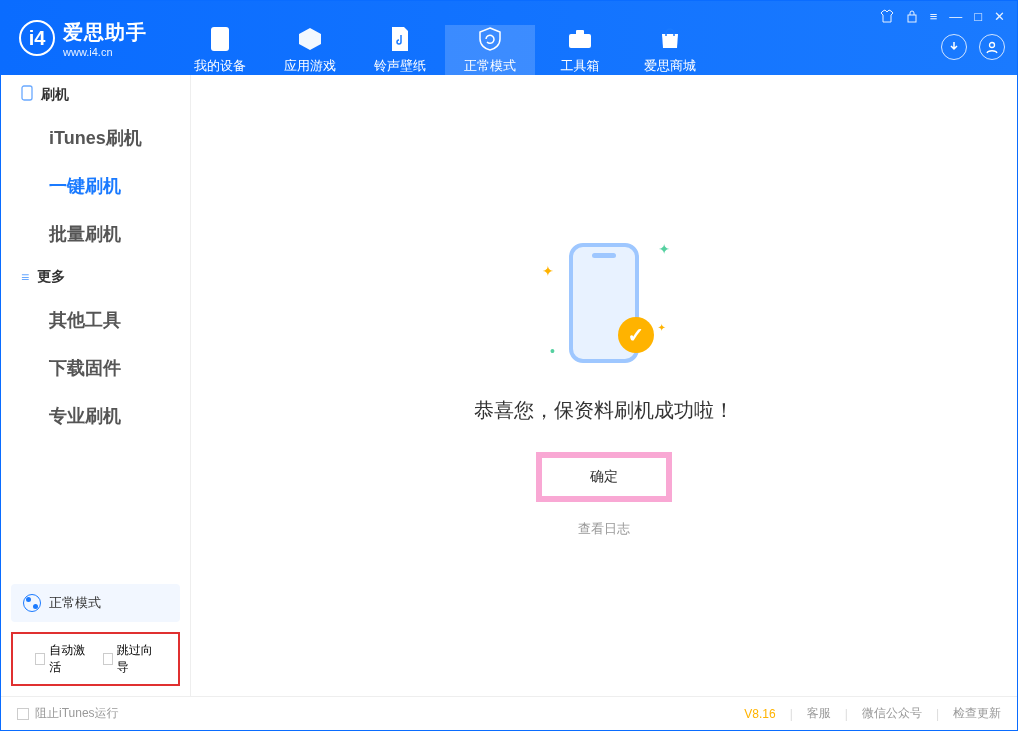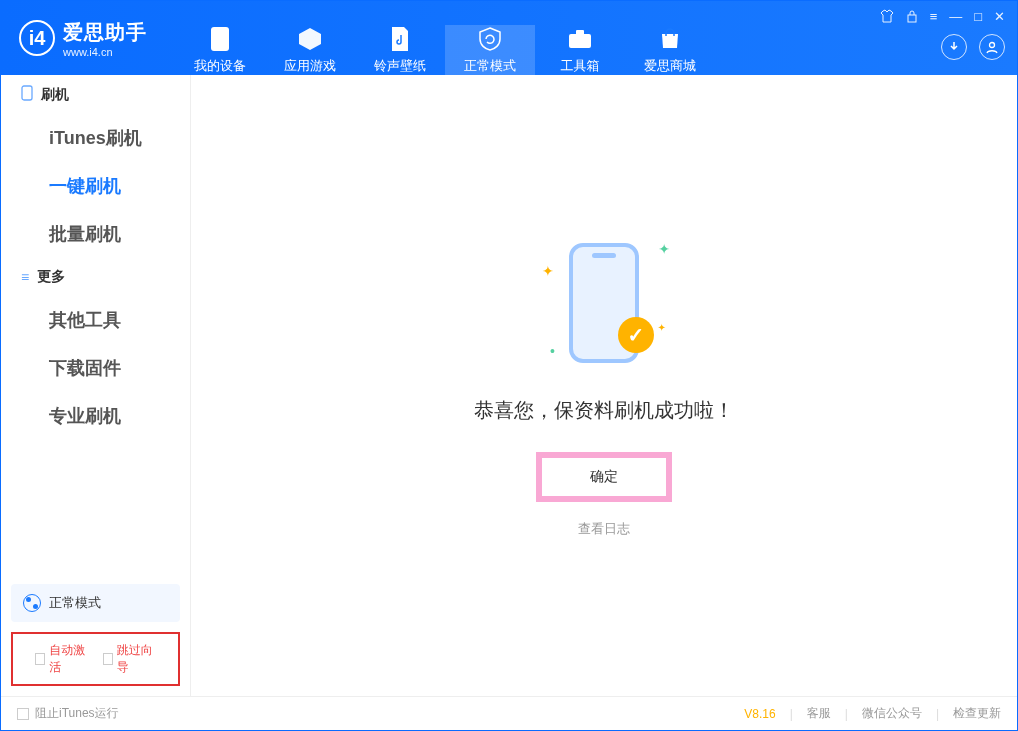--- a/index.html
+++ b/index.html
@@ -31,21 +31,21 @@
 .mode-card, .device-card { background: #f2f7ff; border-radius: 4px; padding: 10px 12px; margin-bottom: 10px; }
 .mode-card { display: flex; align-items: center; gap: 8px; font-size: 13px; color: #333; }
 .mode-icon { width: 18px; height: 18px; border: 1.5px solid #1a7aff; border-radius: 50%; position: relative; }
 .mode-icon::before, .mode-icon::after { content: ''; position: absolute; width: 5px; height: 5px; background: #1a7aff; border-radius: 50%; }
 .mode-icon::before { top: 2px; left: 2px; }
 .mode-icon::after { bottom: 2px; right: 2px; }
 .device-card { font-size: 13px; }
 .device-name { color: #1a7aff; font-weight: bold; display: flex; align-items: center; gap: 6px; }
 .device-badge { display: inline-block; background: #d6e8ff; color: #1a7aff; border-radius: 10px; padding: 1px 10px; font-size: 11px; margin-top: 4px; }
 .device-type { color: #aaa; font-size: 11px; margin-top: 4px; }
-.checkbox-row { border: 2px solid #e03030; padding: 8px 22px; display: flex; gap: 14px; font-size: 12px; color: #ef4444; }
+.checkbox-row { border: 2px solid #e03030; padding: 8px 22px; display: flex; gap: 14px; font-size: 12px; color: #000000; }
 .cb { display: flex; align-items: center; gap: 4px; }
 .cb-box { width: 12px; height: 12px; border: 1px solid #ccc; }
 .main { flex: 1; display: flex; flex-direction: column; align-items: center; justify-content: center; position: relative; }
 .success-illust { width: 160px; height: 140px; position: relative; margin-bottom: 24px; display: flex; align-items: center; justify-content: center; }
 .phone-shape { width: 70px; height: 120px; border: 4px solid #9ec7ff; border-radius: 14px; background: #e8f2ff; position: relative; }
 .phone-shape::before { content: ''; position: absolute; top: 6px; left: 50%; transform: translateX(-50%); width: 24px; height: 5px; background: #9ec7ff; border-radius: 3px; }
 .check-badge { position: absolute; right: 30px; bottom: 20px; width: 36px; height: 36px; background: #ffb300; border-radius: 50%; display: flex; align-items: center; justify-content: center; color: #fff; font-size: 20px; font-weight: bold; }
 .sparkle { position: absolute; font-size: 14px; }
 .sp1 { left: 18px; top: 30px; color: #ffb300; }
 .sp2 { right: 14px; top: 8px; color: #55d0a0; }

